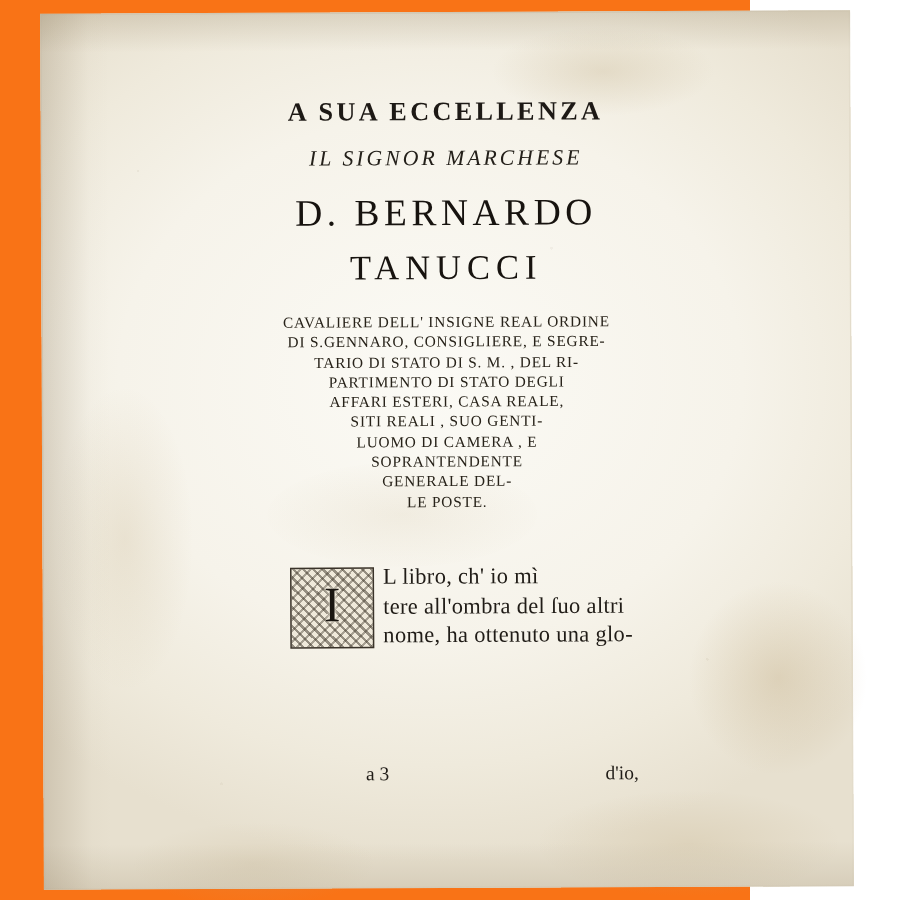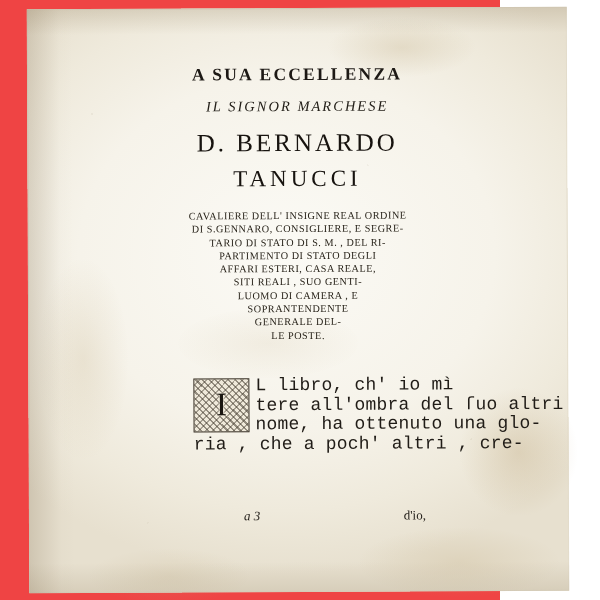--- a/index.html
+++ b/index.html
@@ -11,21 +11,21 @@
     width: 600px;
     height: 600px;
     overflow: hidden;
     font-family: "Liberation Serif", serif;
   }
 
   #page {
     position: relative;
     width: 500px;
     height: 600px;
-    background: #ef4444;
+    background: #f97316;
   }
 
   
   #leaf {
     position: absolute;
     left: 28px;
     top: 8px;
     width: 540px;
     height: 584px;
     background:
@@ -146,38 +146,37 @@
     left: 0; right: 0; top: 50%;
     transform: translateY(-52%);
     text-align: center;
     font-size: 33px;
     line-height: 1;
     color: #1a1611;
     text-shadow: 0 0 2px #efe9da, 0 0 3px #efe9da;
     font-family: "Liberation Serif", serif;
   }
   .para {
-    font-size: 18px;
+    font-size: 15px;
     line-height: 19.6px;
     letter-spacing: 0.2px;
     color: #201c17;
     text-align: justify;
-    font-family: Liberation Mono, monospace;
   }
   .para span { display: block; white-space: nowrap; }
 
   .signature {
     position: absolute;
     left: 165px;
     top: 500px;
     width: 232px;
     font-size: 13px;
     color: #201c17;
   }
-  .signature .sig-left { position: absolute; left: 50px; top: 0; font-style: italic; }
+  .signature .sig-left { position: absolute; left: 50px; top: 0; }
   .signature .sig-right { position: absolute; right: 0; top: 0; }
 
   
   #speckle {
     position: absolute;
     inset: 0;
     background-image:
       radial-gradient(circle at 12% 18%, rgba(120,100,70,0.07) 0 1px, transparent 1px),
       radial-gradient(circle at 63% 27%, rgba(120,100,70,0.06) 0 1px, transparent 1px),
       radial-gradient(circle at 35% 66%, rgba(120,100,70,0.06) 0 1px, transparent 1px),
@@ -226,21 +225,20 @@
       </div>
 
       <div id="opening">
         <div class="initial-box">
           <span class="glyph">I</span>
         </div>
         <div class="para">
           <span>L libro, ch' io mì</span>
           <span>tere all'ombra del ſuo altri</span>
           <span>nome, ha ottenuto una glo-</span>
-          <span>ria , che a poch' altri , cre-</span>
         </div>
       </div>
 
       <div class="signature">
         <span class="sig-left">a 3</span>
         <span class="sig-right">d'io,</span>
       </div>
 
     </div>
   </div>

